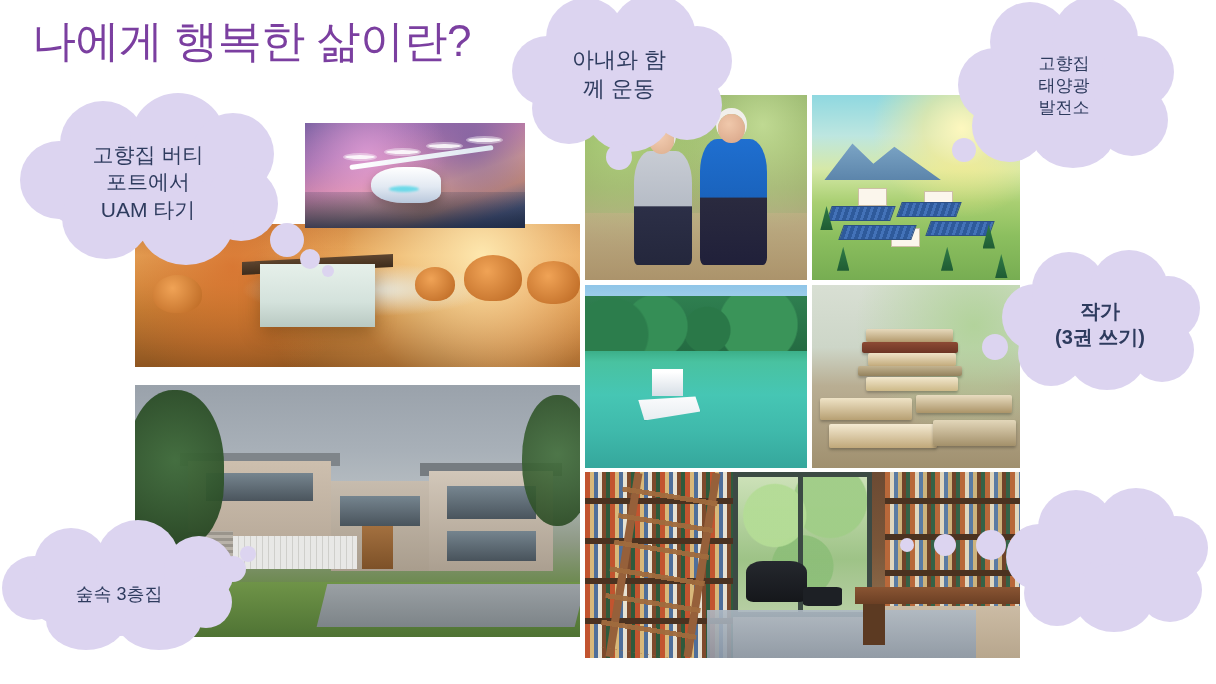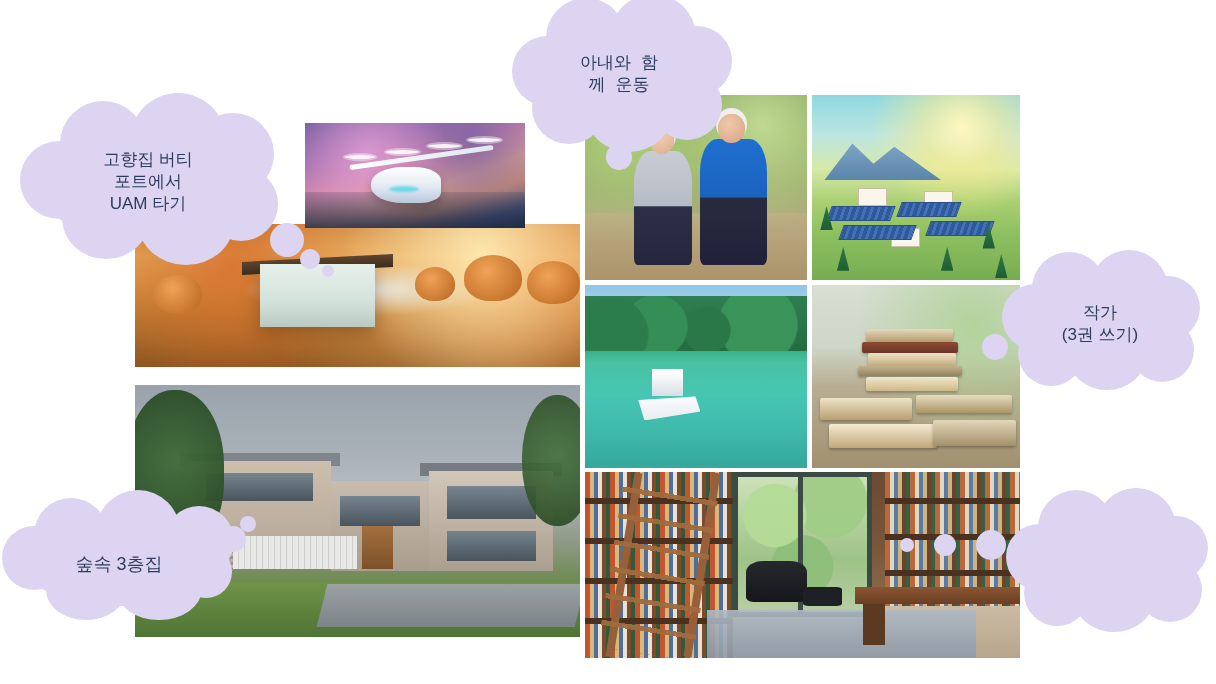--- a/index.html
+++ b/index.html
@@ -279,34 +279,34 @@
     position:relative;z-index:4;
     color:#2E3B5E;
     line-height:1.3;
     white-space:pre-line;
     padding:0 6px;
   }
   .tail{position:absolute;background:#DCD4F0;border-radius:50%;z-index:3;}
 
   
   #b-uam{left:34px;top:123px;width:228px;height:118px;}
-  #b-uam .cloud{width:228px;height:118px;font-size:17px;}
+  #b-uam .cloud{width:228px;height:118px;font-size:21px;}
   #b-uam .l1{left:-14px;top:18px;width:78px;height:78px;}
   #b-uam .l2{left:26px;top:-22px;width:86px;height:86px;}
   #b-uam .l3{left:96px;top:-30px;width:96px;height:96px;}
   #b-uam .l4{left:158px;top:-10px;width:82px;height:82px;}
   #b-uam .l5{left:170px;top:44px;width:74px;height:74px;}
   #b-uam .l6{left:104px;top:56px;width:96px;height:86px;}
   #b-uam .l7{left:28px;top:54px;width:88px;height:82px;}
   #b-uam .t1{left:236px;top:100px;width:34px;height:34px;}
   #b-uam .t2{left:266px;top:126px;width:20px;height:20px;}
   #b-uam .t3{left:288px;top:142px;width:12px;height:12px;}
 
   #b-wife{left:528px;top:22px;width:182px;height:106px;}
-  #b-wife .cloud{width:182px;height:106px;font-size:17px;font-family:Liberation Mono, monospace;}
+  #b-wife .cloud{width:182px;height:106px;font-size:22px;}
   #b-wife .l1{left:-16px;top:14px;width:70px;height:70px;}
   #b-wife .l2{left:18px;top:-24px;width:80px;height:80px;}
   #b-wife .l3{left:82px;top:-28px;width:86px;height:86px;}
   #b-wife .l4{left:134px;top:4px;width:70px;height:70px;}
   #b-wife .l5{left:124px;top:48px;width:70px;height:70px;}
   #b-wife .l6{left:58px;top:52px;width:86px;height:78px;}
   #b-wife .l7{left:4px;top:50px;width:74px;height:72px;}
   #b-wife .t1{left:78px;top:122px;width:26px;height:26px;}
 
   #b-solar{left:976px;top:22px;width:176px;height:128px;}
@@ -325,31 +325,31 @@
   #b-yacht .l1{left:-18px;top:10px;width:68px;height:68px;}
   #b-yacht .l2{left:14px;top:-24px;width:76px;height:76px;}
   #b-yacht .l3{left:74px;top:-28px;width:82px;height:82px;}
   #b-yacht .l4{left:122px;top:-2px;width:68px;height:68px;}
   #b-yacht .l5{left:116px;top:42px;width:68px;height:68px;}
   #b-yacht .l6{left:52px;top:48px;width:82px;height:72px;}
   #b-yacht .l7{left:0px;top:46px;width:70px;height:68px;}
   #b-yacht .t1{left:188px;top:8px;width:24px;height:24px;}
 
   #b-author{left:1020px;top:276px;width:160px;height:96px;}
-  #b-author .cloud{width:160px;height:96px;font-size:17px;}
+  #b-author .cloud{width:160px;height:96px;font-size:20px;font-weight:bold;}
   #b-author .l1{left:-18px;top:8px;width:66px;height:66px;}
   #b-author .l2{left:12px;top:-24px;width:74px;height:74px;}
   #b-author .l3{left:70px;top:-26px;width:78px;height:78px;}
   #b-author .l4{left:116px;top:0px;width:64px;height:64px;}
   #b-author .l5{left:110px;top:42px;width:64px;height:64px;}
   #b-author .l6{left:48px;top:46px;width:78px;height:68px;}
   #b-author .l7{left:-2px;top:44px;width:66px;height:66px;}
   #b-author .t1{left:-38px;top:58px;width:26px;height:26px;}
 
-  #b-forest{left:24px;top:524px;width:190px;height:82px;}
+  #b-forest{left:24px;top:554px;width:190px;height:82px;}
   #b-forest .cloud{width:190px;height:82px;font-size:18px;}
   #b-forest .l1{left:-22px;top:2px;width:64px;height:64px;}
   #b-forest .l2{left:10px;top:-26px;width:74px;height:74px;}
   #b-forest .l3{left:72px;top:-34px;width:84px;height:84px;}
   #b-forest .l4{left:140px;top:-18px;width:70px;height:70px;}
   #b-forest .l5{left:156px;top:22px;width:52px;height:52px;}
   #b-forest .l6{left:92px;top:34px;width:86px;height:62px;}
   #b-forest .l7{left:22px;top:36px;width:80px;height:60px;}
   #b-forest .t1{left:196px;top:2px;width:26px;height:26px;}
   #b-forest .t2{left:216px;top:-8px;width:16px;height:16px;}
@@ -478,20 +478,21 @@
       <div class="chair"></div>
       <div class="otto"></div>
       <div class="desk"></div>
       <div class="deskleg"></div>
       <div class="rail1"></div>
       <div class="rail2"></div>
       <div class="ladder"></div>
     </div>
   </div>
 
+  <div class="title">나에게 행복한 삶이란?</div>
 
   <div class="bubble" id="b-uam">
     <div class="tail t1"></div>
     <div class="tail t2"></div>
     <div class="tail t3"></div>
     <div class="cloud">
       <span class="lobe l1"></span>
       <span class="lobe l2"></span>
       <span class="lobe l3"></span>
       <span class="lobe l4"></span>
@@ -512,20 +513,35 @@
       <span class="lobe l3"></span>
       <span class="lobe l4"></span>
       <span class="lobe l5"></span>
       <span class="lobe l6"></span>
       <span class="lobe l7"></span>
       <span class="cloud-text">아내와 함
 께 운동</span>
     </div>
   </div>
 
+  <div class="bubble" id="b-solar">
+    <div class="tail t1"></div>
+    <div class="cloud">
+      <span class="lobe l1"></span>
+      <span class="lobe l2"></span>
+      <span class="lobe l3"></span>
+      <span class="lobe l4"></span>
+      <span class="lobe l5"></span>
+      <span class="lobe l6"></span>
+      <span class="lobe l7"></span>
+      <span class="cloud-text">고향집
+태양광
+발전소</span>
+    </div>
+  </div>
 
 
   <div class="bubble" id="b-author">
     <div class="tail t1"></div>
     <div class="cloud">
       <span class="lobe l1"></span>
       <span class="lobe l2"></span>
       <span class="lobe l3"></span>
       <span class="lobe l4"></span>
       <span class="lobe l5"></span>

